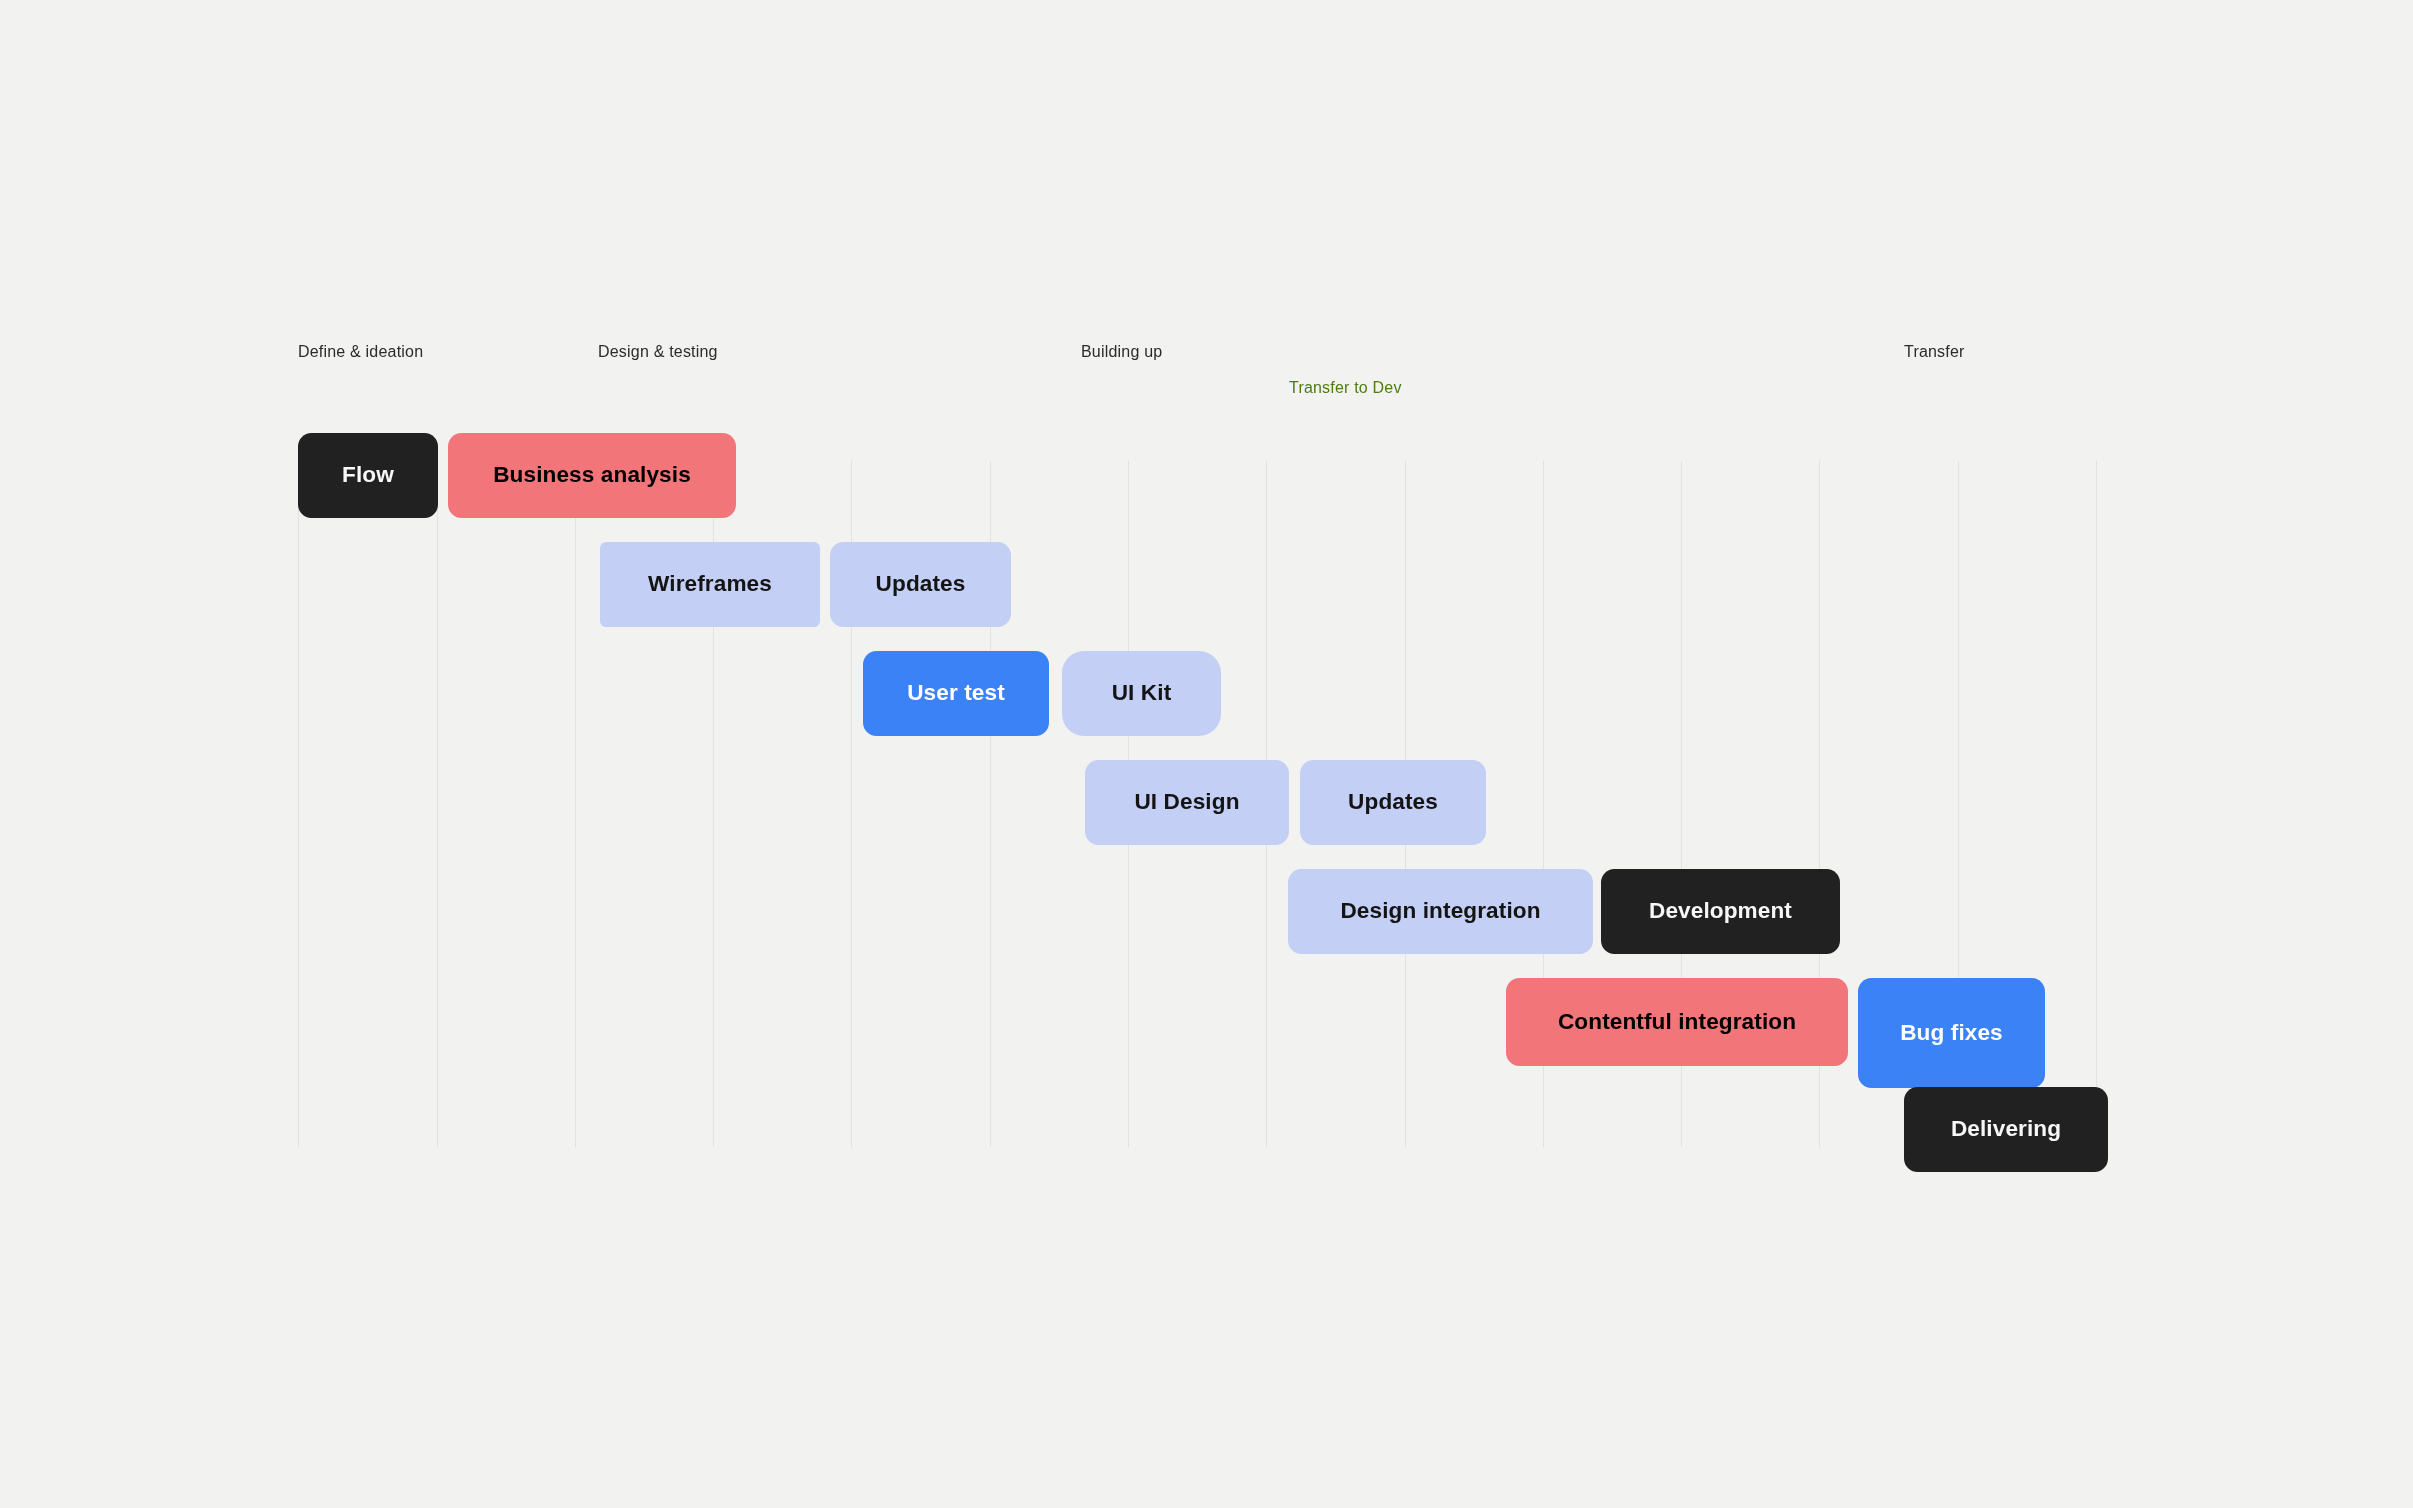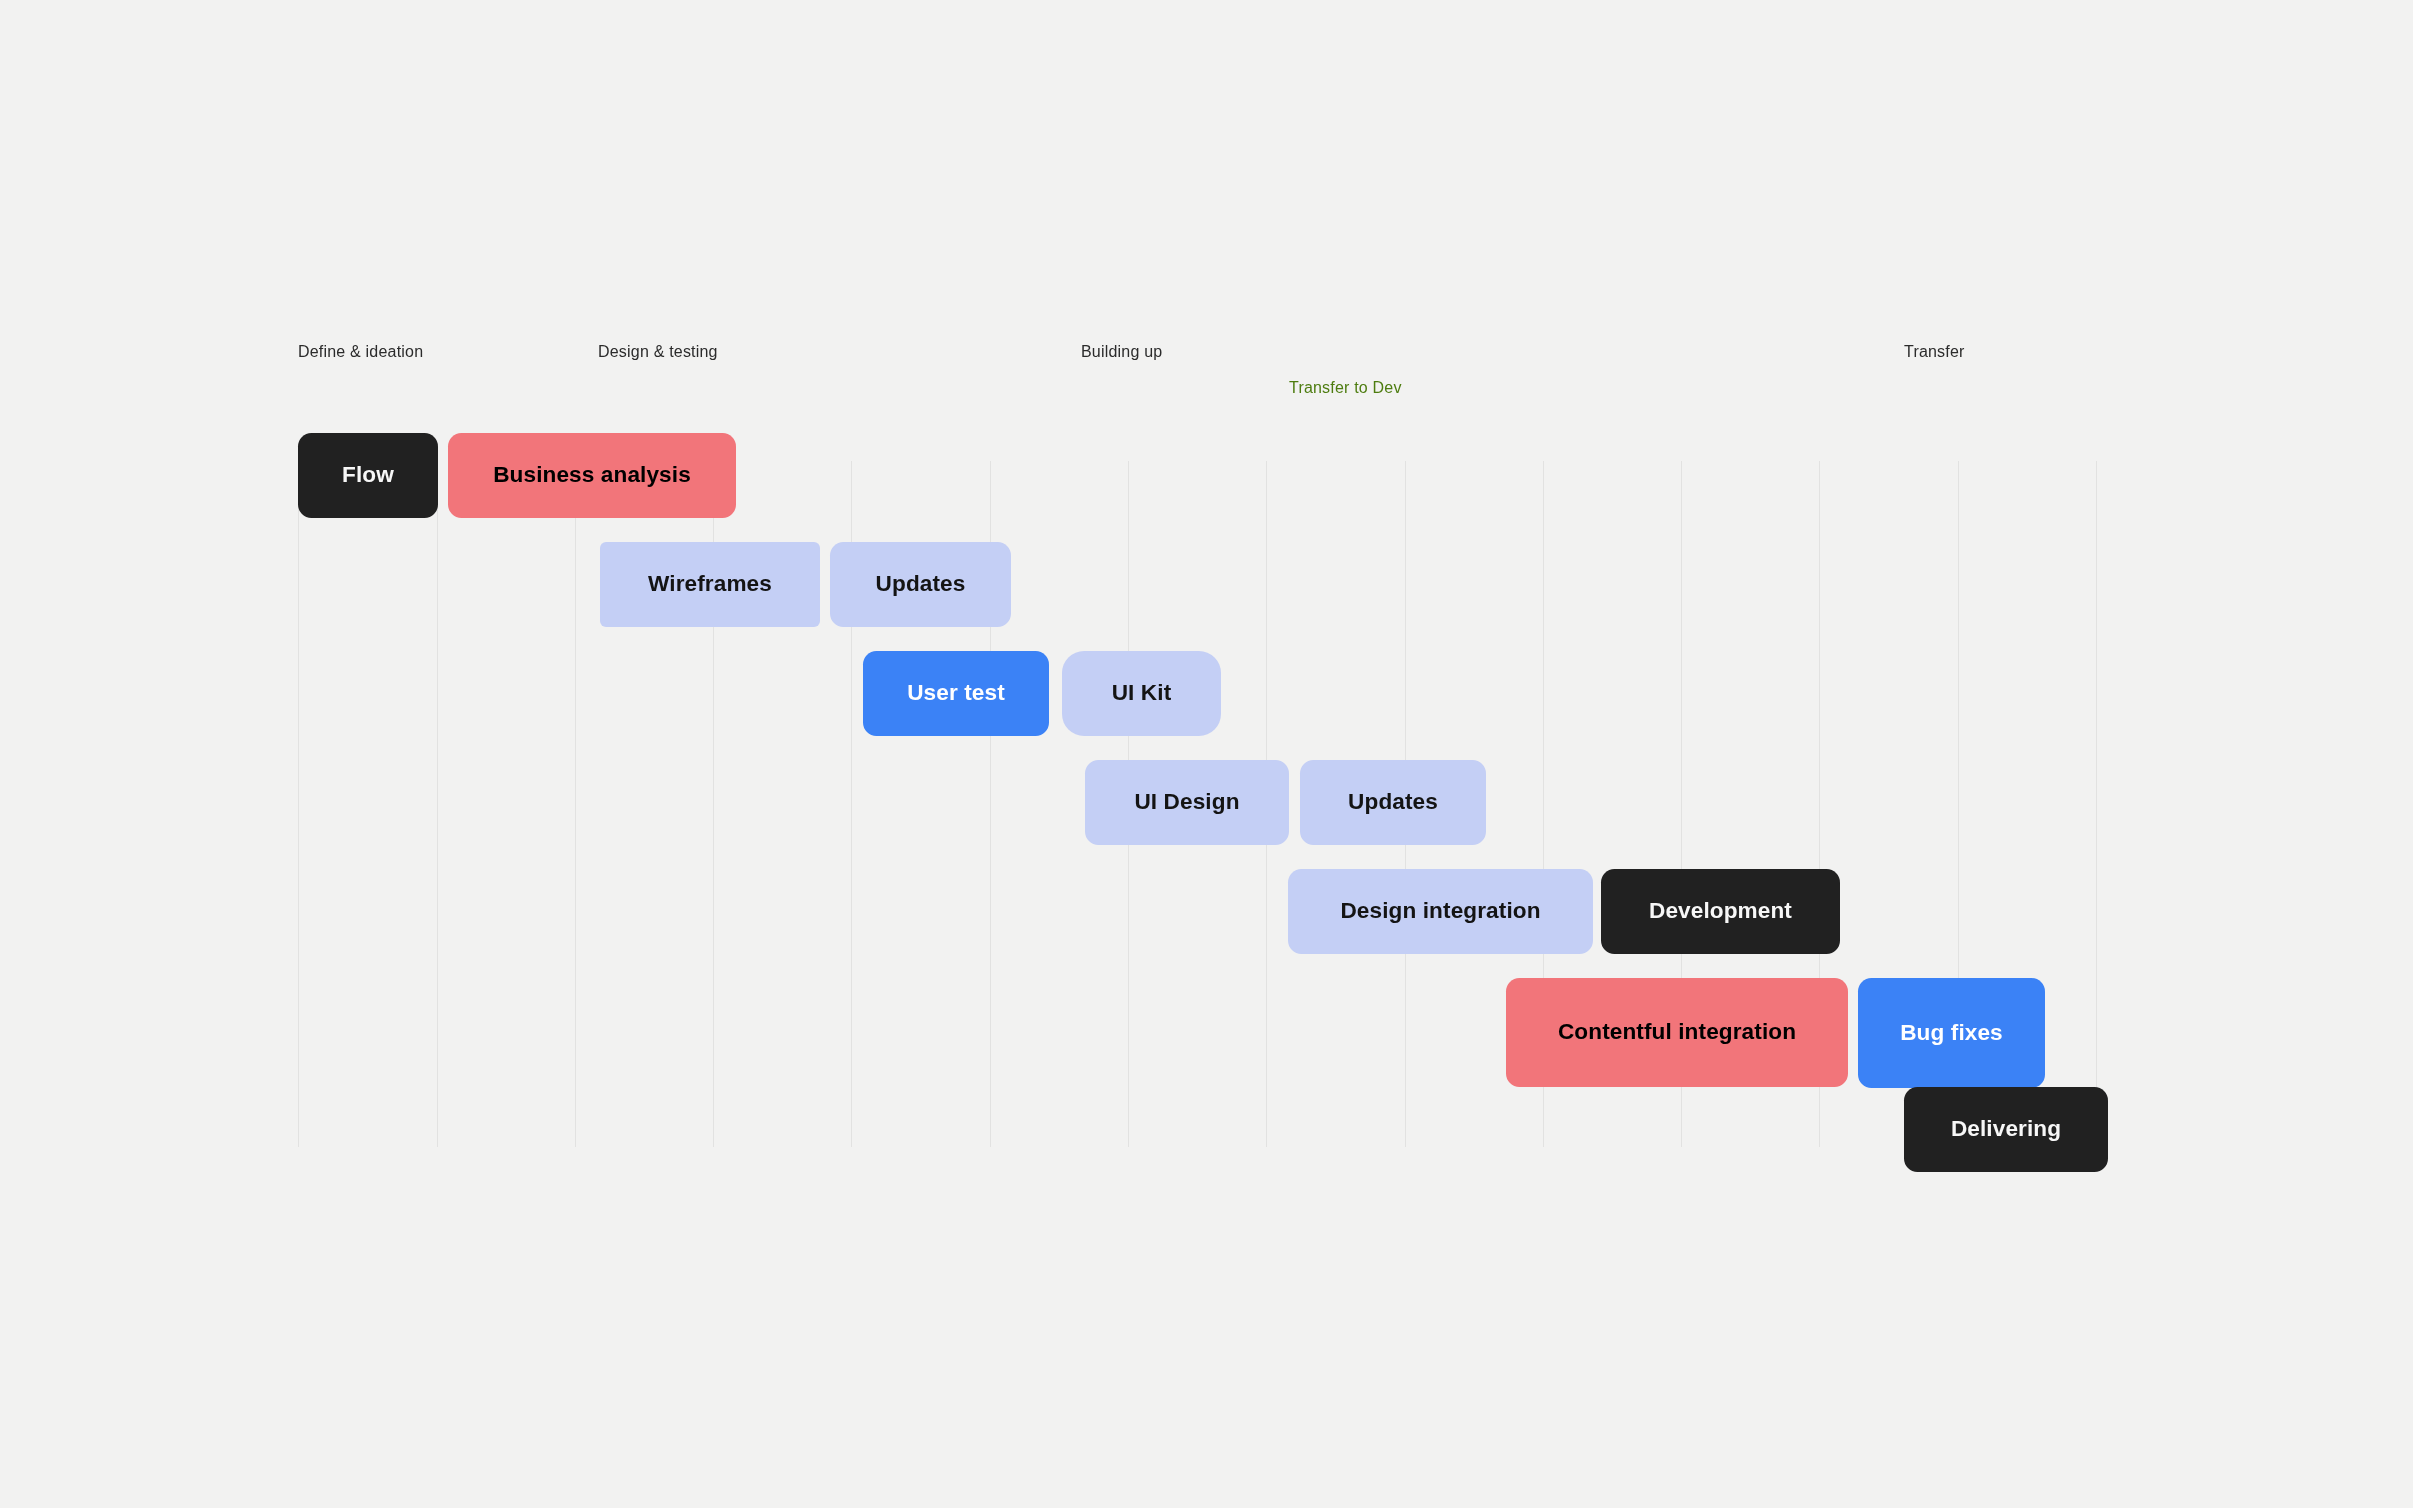--- a/index.html
+++ b/index.html
@@ -122,21 +122,21 @@
       </div>
       <div class="bar periwinkle" style="left: 1300px; width: 186px; top: 760px; height: 85px;">
         <span class="bar-label">Updates</span>
       </div>
       <div class="bar periwinkle" style="left: 1288px; width: 305px; top: 869px; height: 85px;">
         <span class="bar-label">Design integration</span>
       </div>
       <div class="bar dark" style="left: 1601px; width: 239px; top: 869px; height: 85px;">
         <span class="bar-label">Development</span>
       </div>
-      <div class="bar coral" style="left: 1506px; width: 342px; top: 978px; height: 109px;">
+      <div class="bar coral" style="left: 1506px; width: 342px; top: 978px; height: 88px;">
         <span class="bar-label">Contentful integration</span>
       </div>
       <div class="bar purple" style="left: 1858px; width: 187px; top: 978px; height: 110px;">
         <span class="bar-label">Bug fixes</span>
       </div>
       <div class="bar dark" style="left: 1904px; width: 204px; top: 1087px; height: 85px;">
         <span class="bar-label">Delivering</span>
       </div>
     </div>
 

